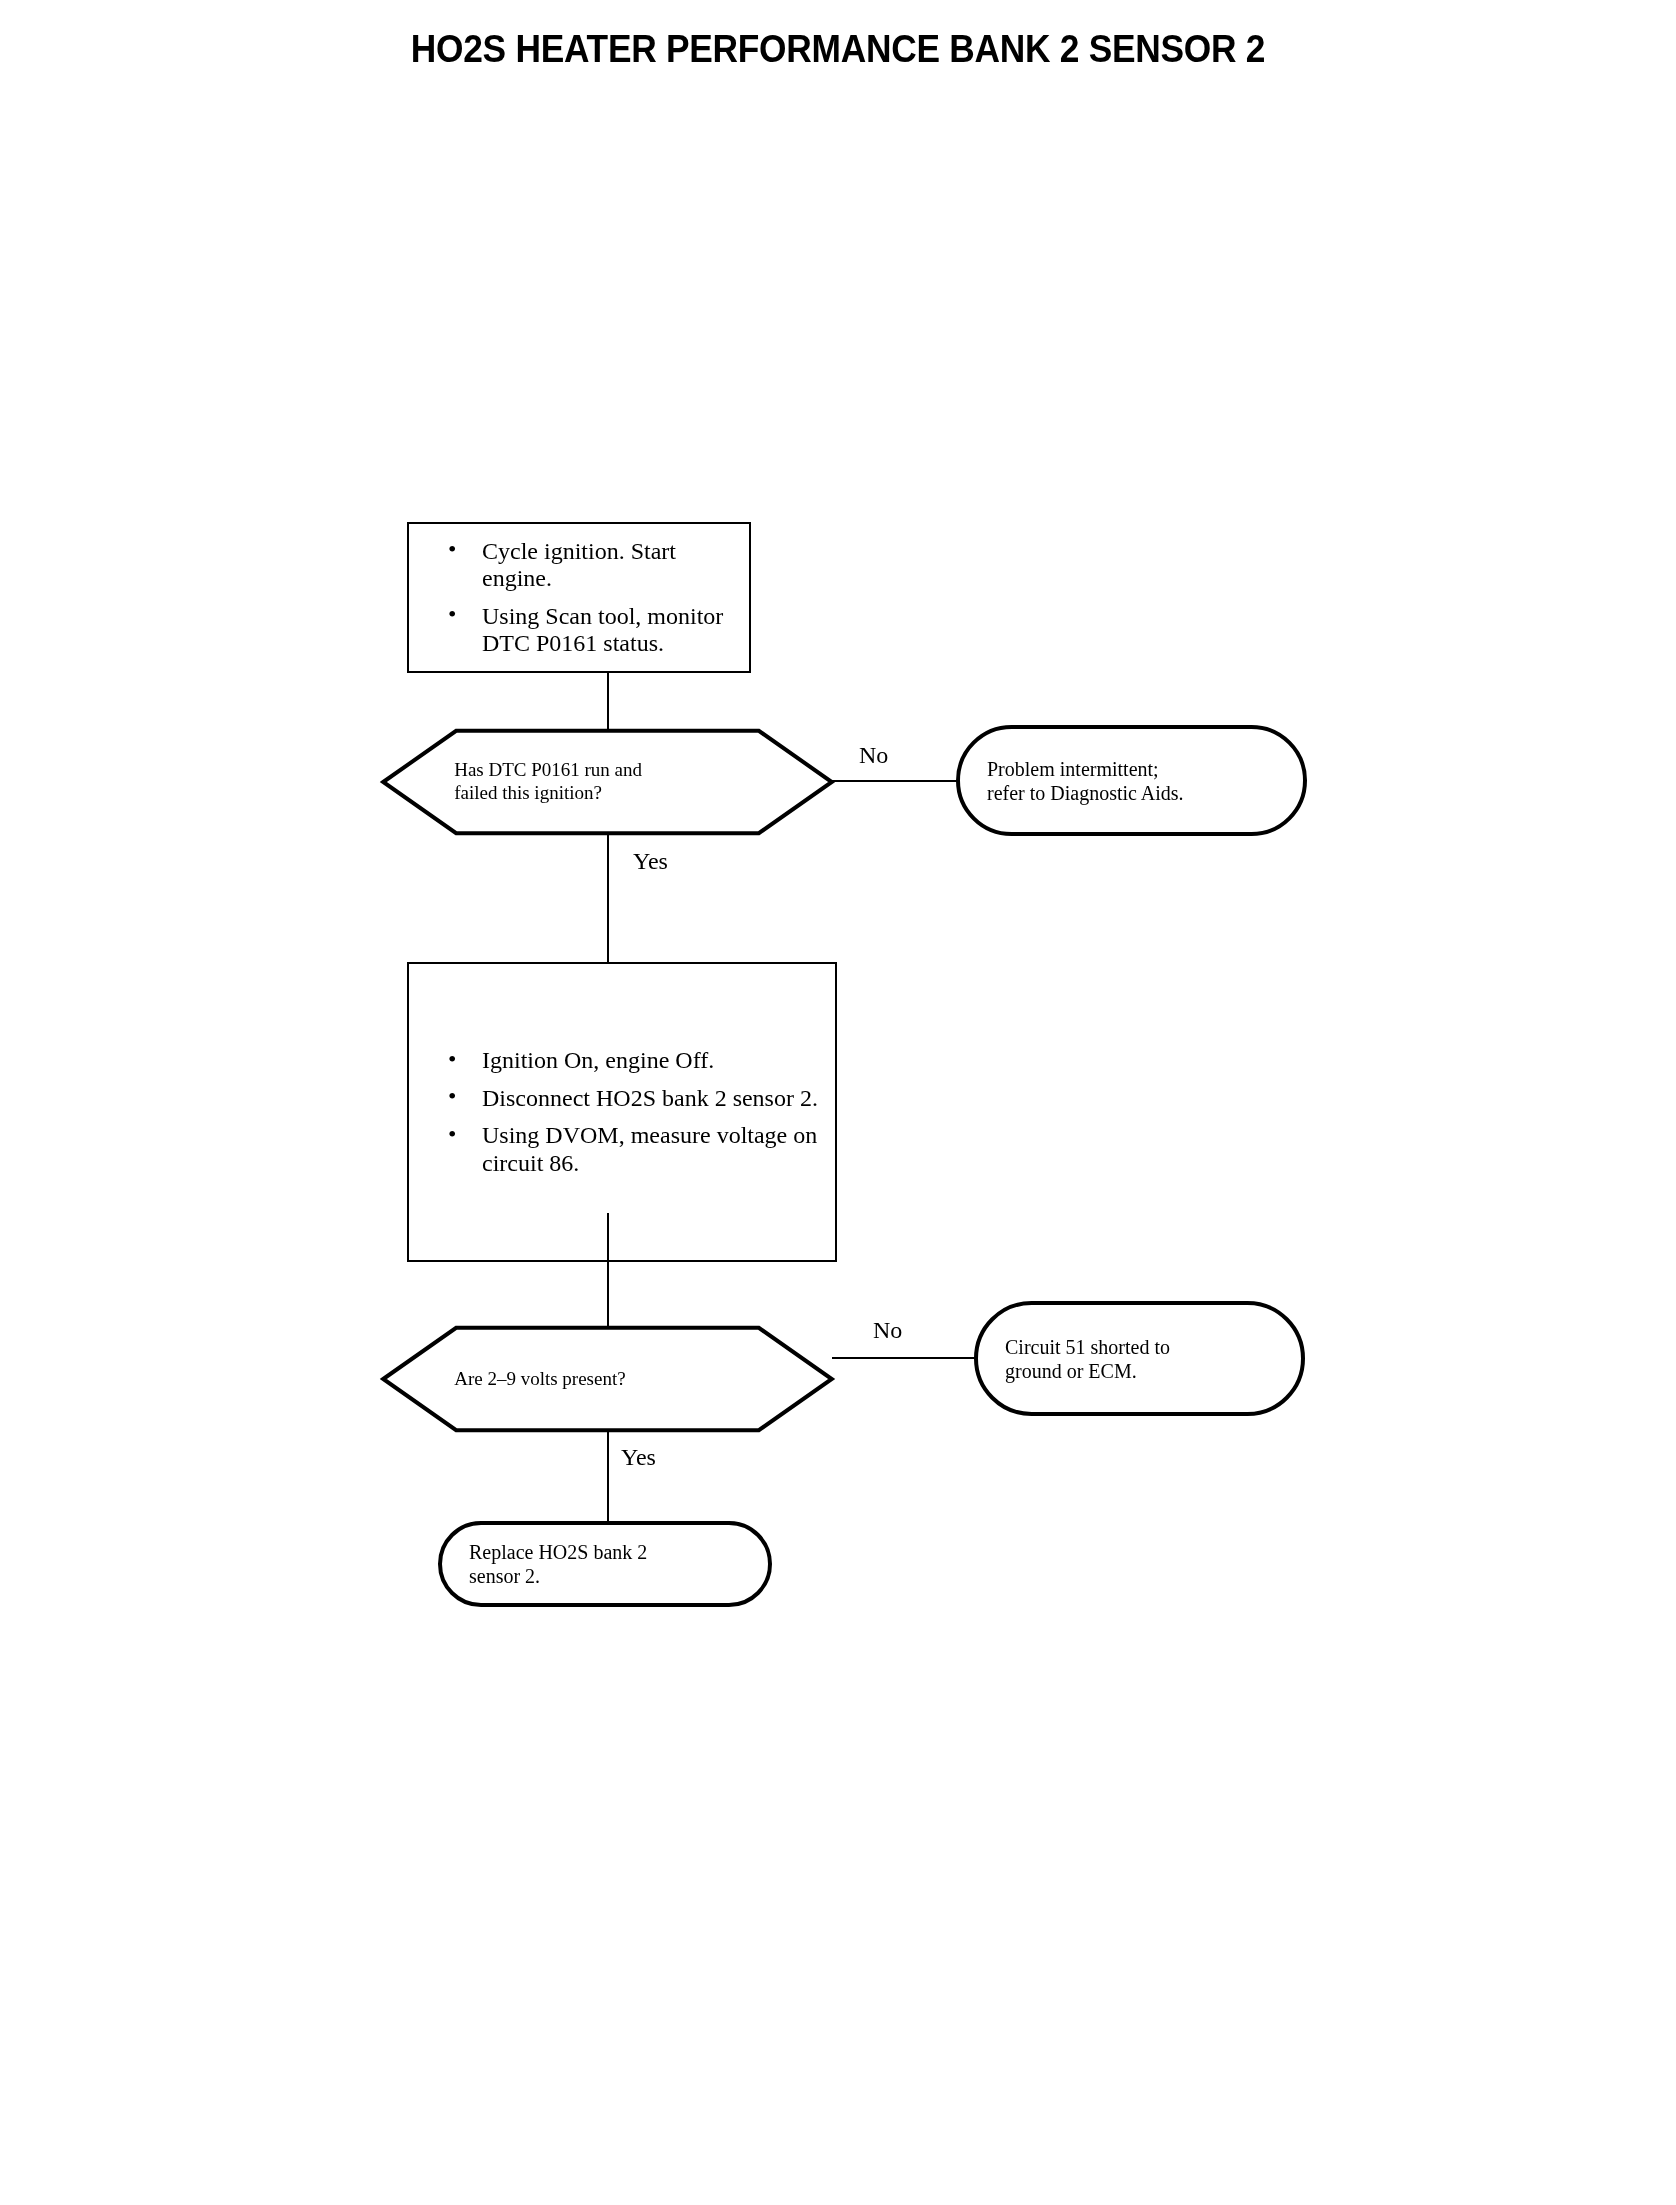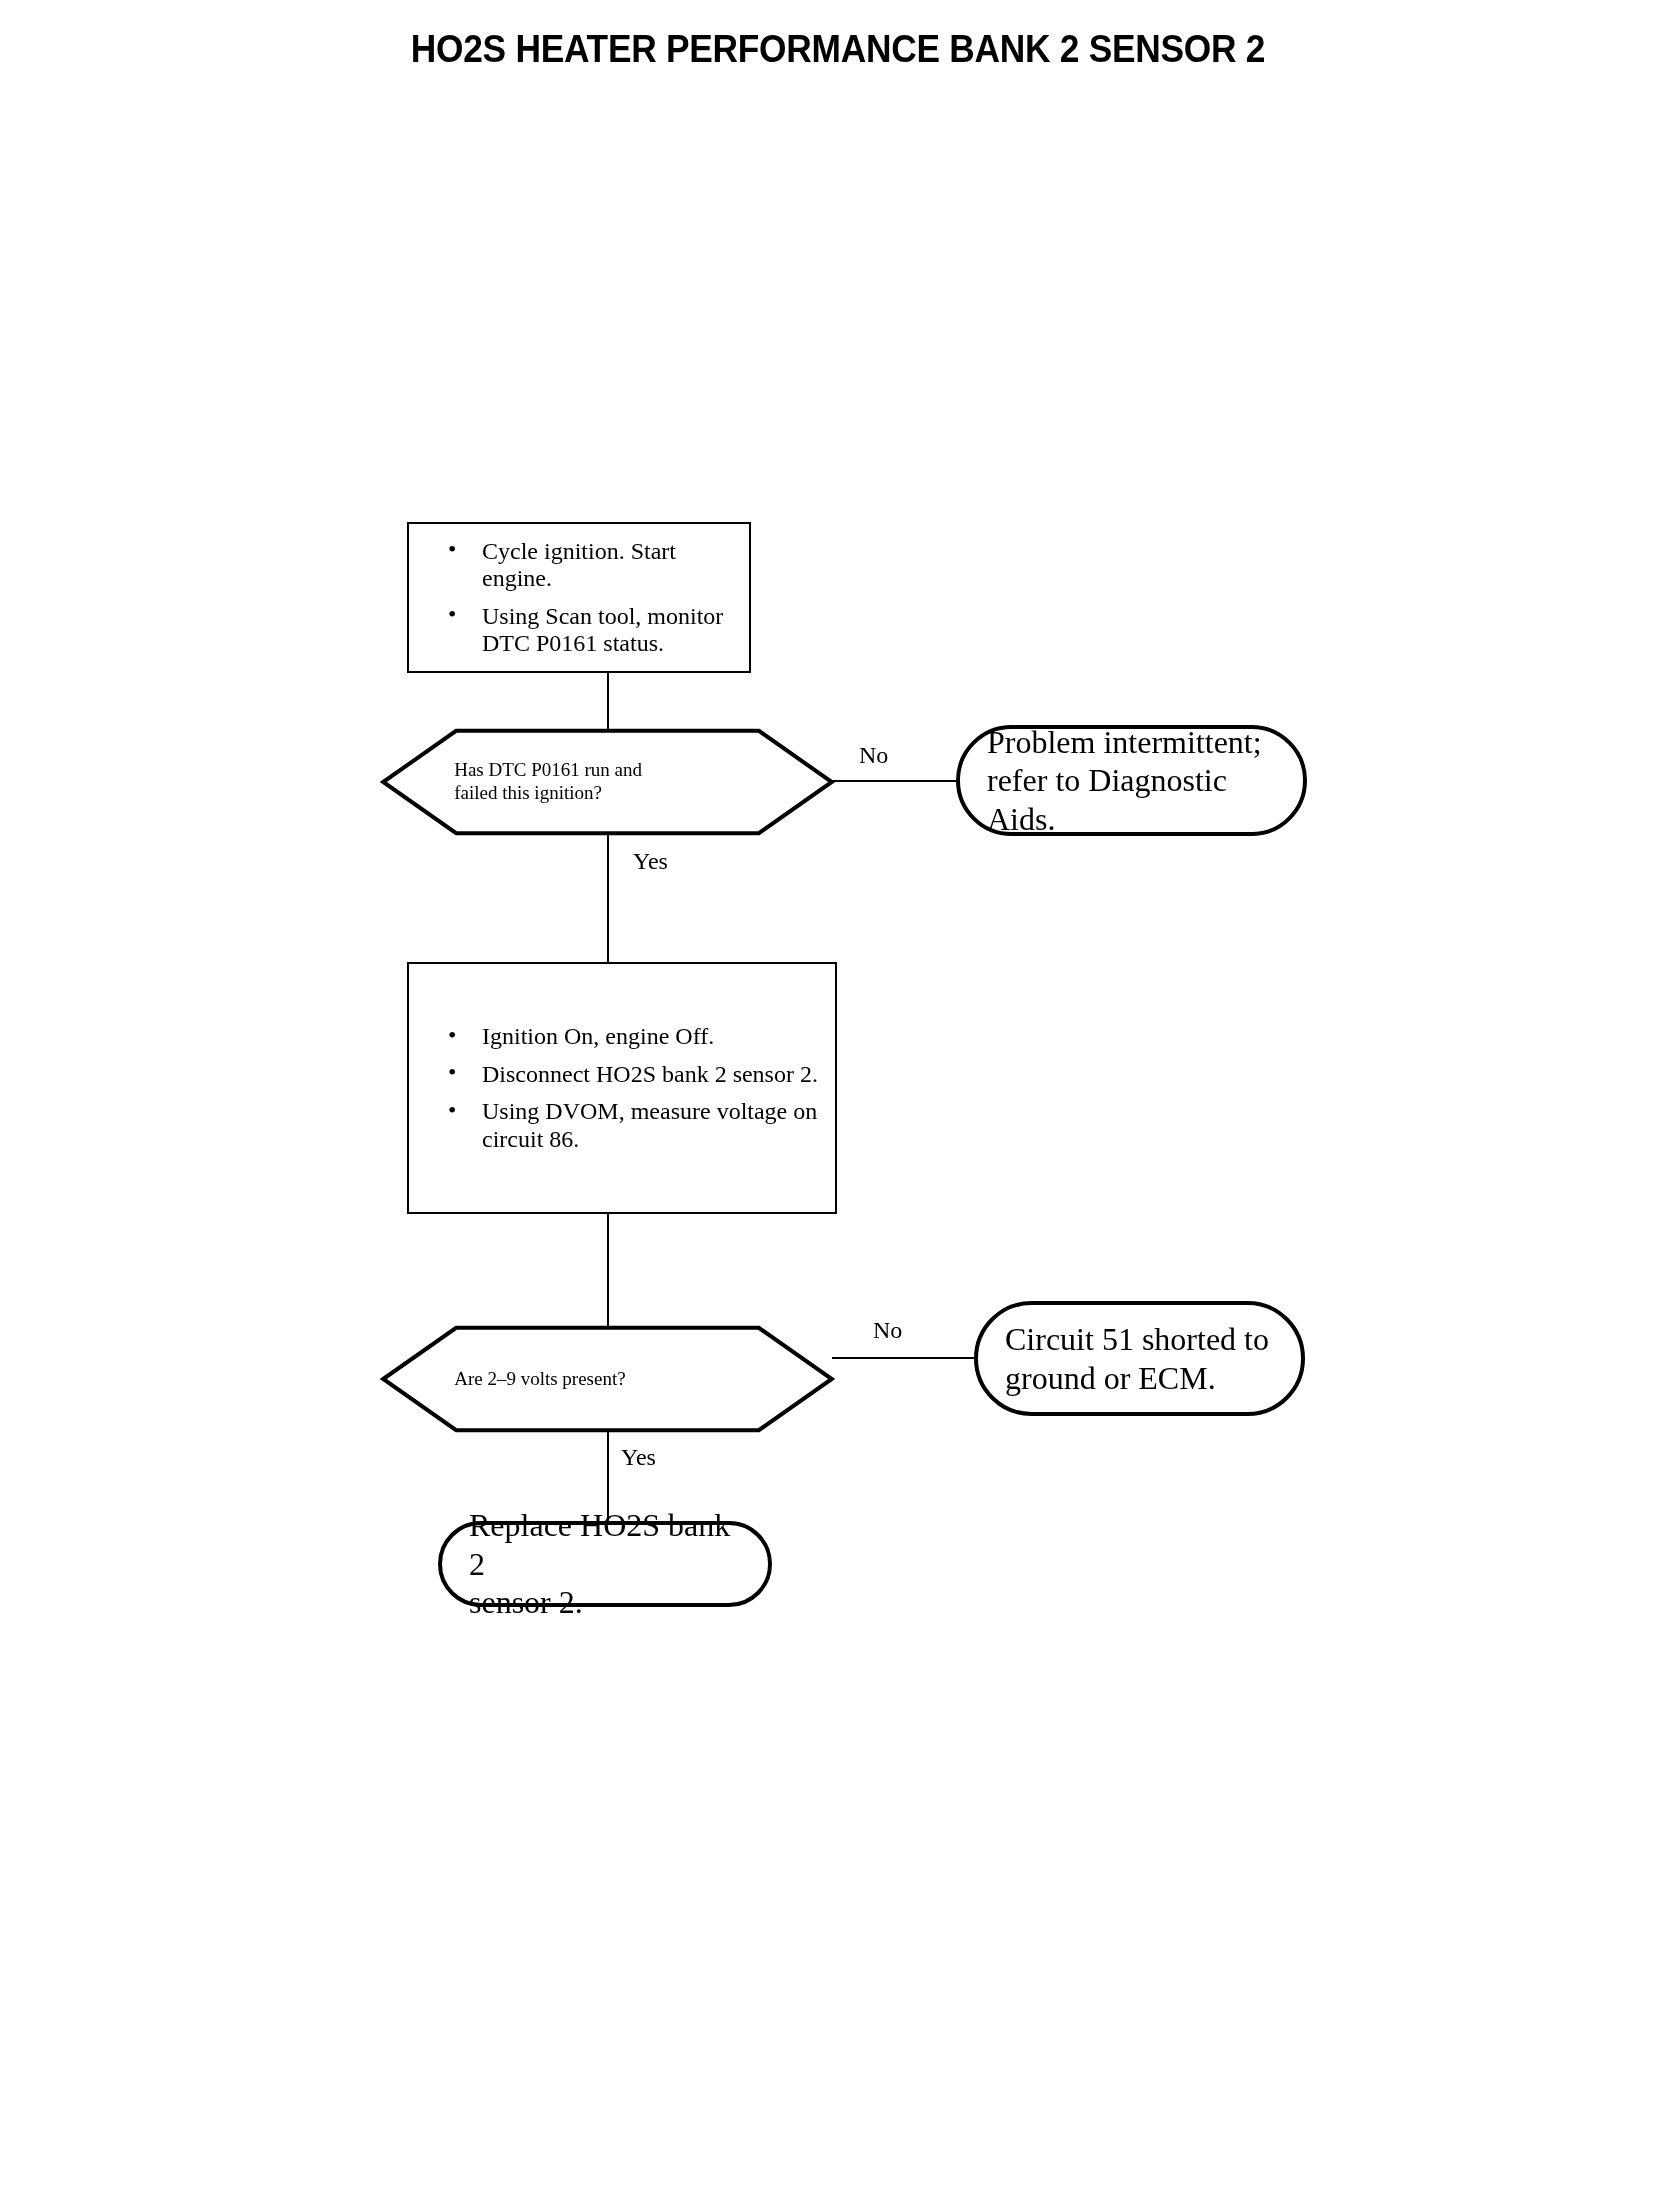--- a/index.html
+++ b/index.html
@@ -106,21 +106,21 @@
   .terminator {
     border: 4.3px solid #000000;
     border-radius: 607px;
     background: #ffffff;
     display: flex;
     flex-direction: column;
     justify-content: center;
   }
   .terminator .ttext {
     padding: 0 23px 0 27px;
-    font-size: 32px;
+    font-size: 20px;
     line-height: 1.2;
   }
 
   
   .vline {
     position: absolute;
     width: 2.4px;
     background: #000000;
   }
   .hline {
@@ -169,21 +169,21 @@
   <div class="node terminator" style="left:956px; top:725px; width:351px; height:111px;">
     <div class="ttext">
       <div>Problem intermittent;</div>
       <div>refer to Diagnostic Aids.</div>
     </div>
   </div>
 
   <div class="vline" style="left:607px; top:833px; height:129px;"></div>
   <div class="branch-label" style="left:633px; top:849px;">Yes</div>
 
-  <div class="node process" style="left:407px; top:962px; width:430px; height:252px;">
+  <div class="node process" style="left:407px; top:962px; width:430px; height:300px;">
     <ul class="bullets">
       <li>Ignition On, engine Off.</li>
       <li>Disconnect HO2S bank 2 sensor 2.</li>
       <li>Using DVOM, measure voltage on circuit 86.</li>
     </ul>
   </div>
 
   <div class="vline" style="left:607px; top:1213px; height:115px;"></div>
 
   <div class="node decision" style="left:382px; top:1326px; width:451px; height:106px;">

